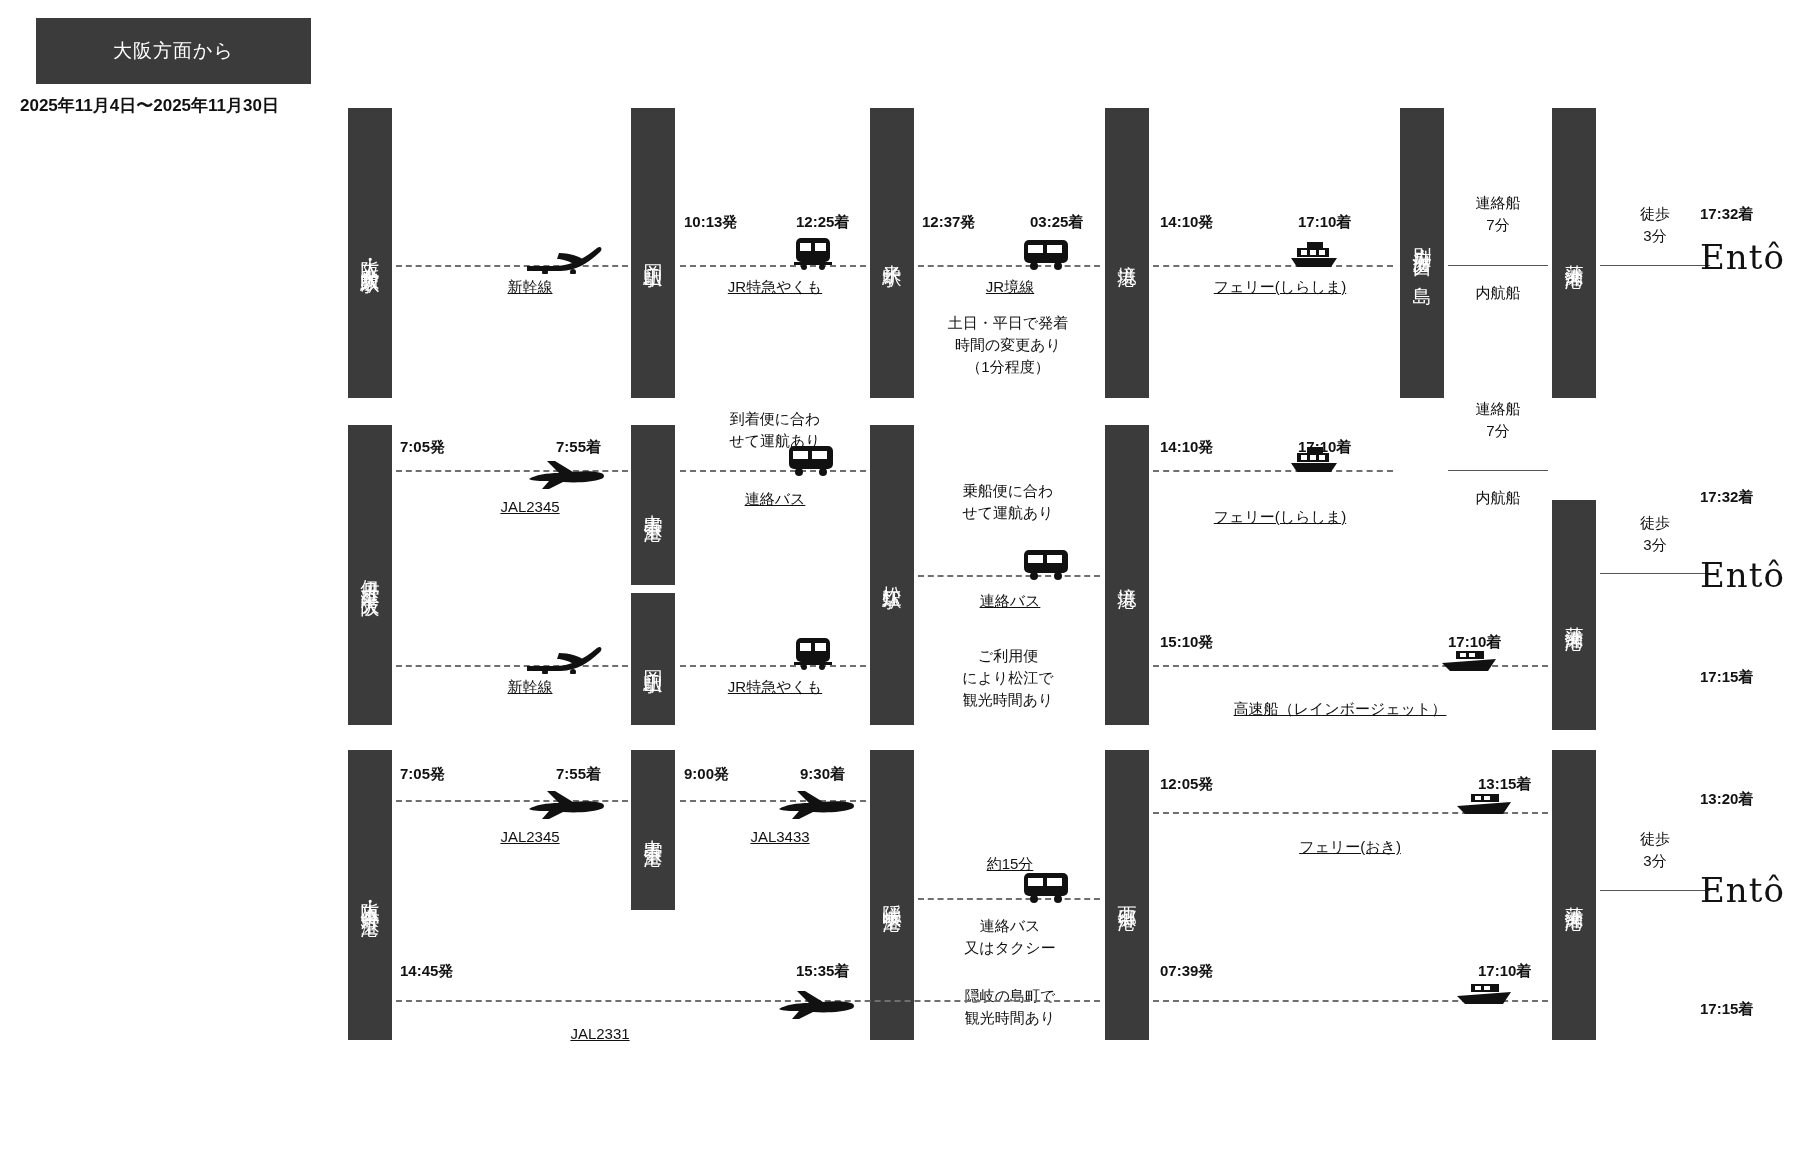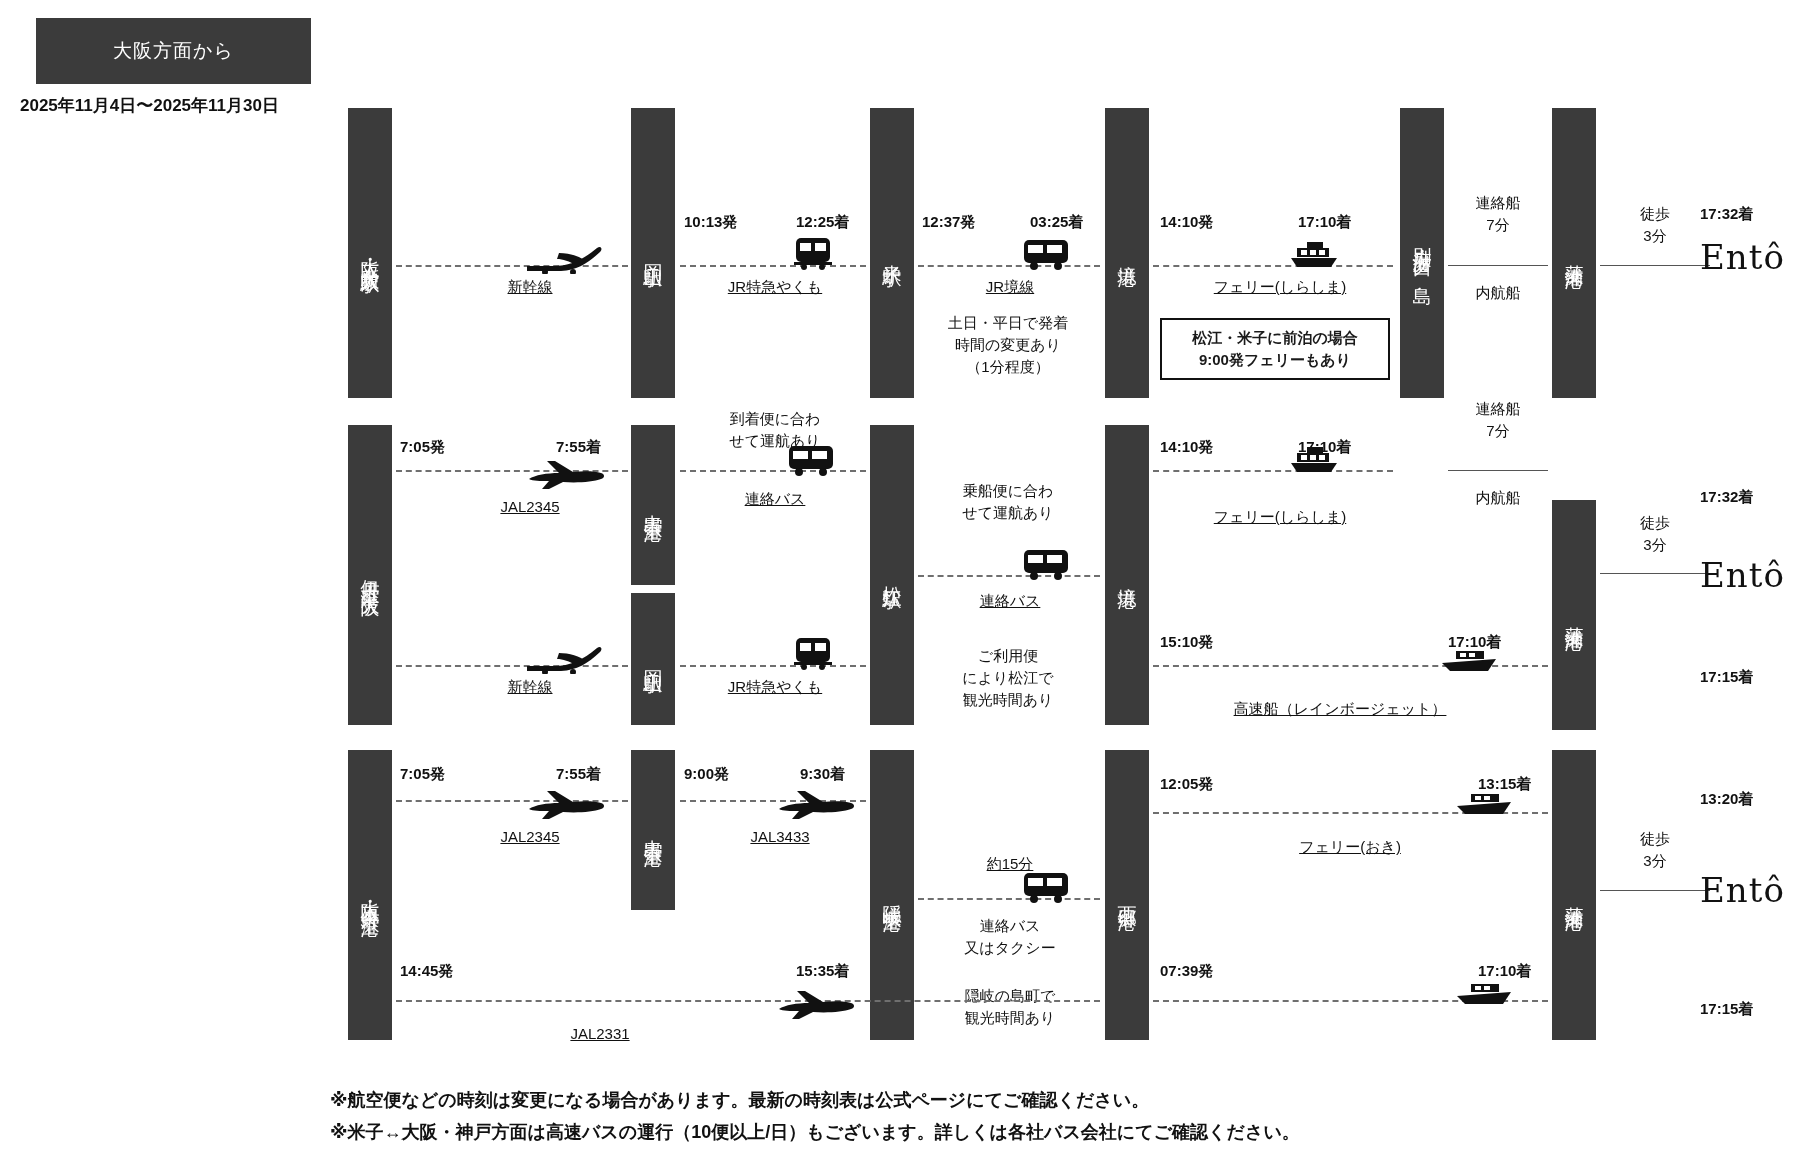--- a/index.html
+++ b/index.html
@@ -141,22 +141,20 @@
         <path fill="#111" d="M6 20 L52 20 L46 29 L12 29 Z"></path>
         <rect x="12" y="10" width="32" height="9" fill="#111"></rect>
         <rect x="16" y="12" width="6" height="5" fill="#fff"></rect>
         <rect x="25" y="12" width="6" height="5" fill="#fff"></rect>
         <rect x="34" y="12" width="6" height="5" fill="#fff"></rect>
         <rect x="22" y="4" width="16" height="6" fill="#111"></rect>
       </svg>
   </div>
   <div class="lbl c" style="left:1175px;top:278px;width:210px;text-align:center;">フェリー(しらしま)</div>
 
-  <div class="notebox" style="left:1160px;top:318px;width:230px;white-space:pre-line;">松江・米子に前泊の場合
-9:00発フェリーもあり</div>
 
   <div class="sline" style="left:1448px;top:265px;width:100px;"></div>
   <div class="multiline" style="left:1448px;top:192px;width:100px;white-space:pre-line;">連絡船
 7分</div>
   <div class="multiline" style="left:1448px;top:282px;width:100px;">内航船</div>
 
   <div class="sline" style="left:1600px;top:265px;width:110px;"></div>
   <div class="multiline" style="left:1600px;top:203px;width:110px;white-space:pre-line;">徒歩
 3分</div>
   <div class="lbl b" style="left:1700px;top:205px;">17:32着</div>
@@ -338,18 +336,14 @@
       </svg>
   </div>
 
   <div class="sline" style="left:1600px;top:890px;width:110px;"></div>
   <div class="multiline" style="left:1600px;top:828px;width:110px;white-space:pre-line;">徒歩
 3分</div>
   <div class="lbl b" style="left:1700px;top:790px;">13:20着</div>
   <div class="ento" style="left:1700px;top:870px;">Entô</div>
   <div class="lbl b" style="left:1700px;top:1000px;">17:15着</div>
 
-  <div class="foot">
-    <div>※航空便などの時刻は変更になる場合があります。最新の時刻表は公式ページにてご確認ください。</div>
-    <div>※米子↔大阪・神戸方面は高速バスの運行（10便以上/日）もございます。詳しくは各社バス会社にてご確認ください。</div>
-  </div>
 
 </div>
 
 </body></html>

